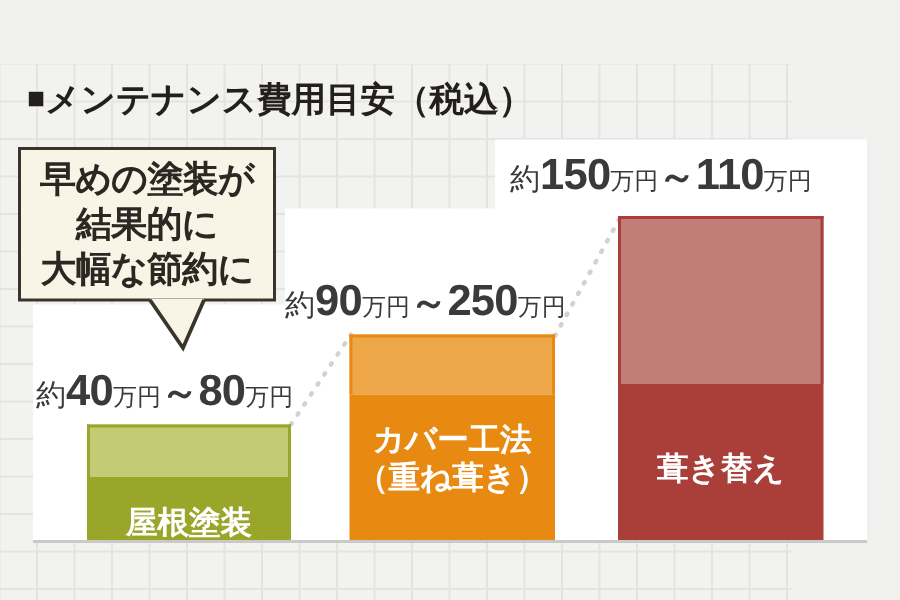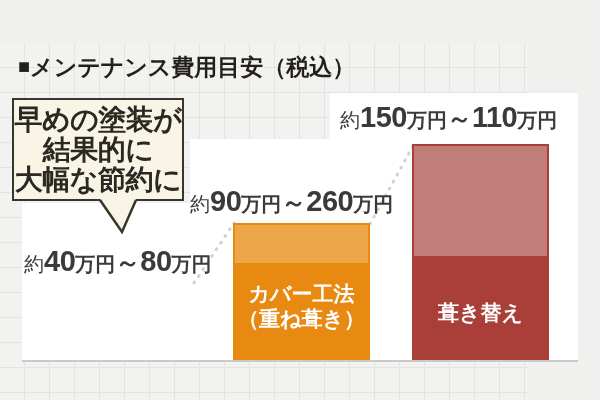--- a/index.html
+++ b/index.html
@@ -177,22 +177,22 @@
   .price .yaku {
     font-size: 20px;
     font-weight: 500;
   }
   .price .num {
     font-size: 29px;
     font-weight: 700;
     letter-spacing: -0.5px;
   }
   .price .unit {
-    font-size: 20px;
-    font-weight: 700;
+    font-size: 16px;
+    font-weight: 400;
   }
   .price .tilde {
     font-size: 25px;
     font-weight: 700;
   }
   #price-paint  { left: 24px;  top: 204px; }
   #price-cover  { left: 190px; top: 144px; }
   #price-reroof { left: 340px; top: 60px; }
 
   
@@ -210,21 +210,21 @@
     height: 103px;
     background: #f9f5e6;
     border: 2px solid #3a352c;
     box-sizing: border-box;
     display: flex;
     flex-direction: column;
     align-items: center;
     justify-content: center;
   }
   #callout .ctext {
-    font-size: 28px;
+    font-size: 24px;
     line-height: 30px;
     font-weight: 700;
     color: #2b2722;
     text-align: center;
     white-space: pre-line;
     letter-spacing: -0.5px;
   }
   #callout-tail {
     position: absolute;
     left: 98px;
@@ -263,20 +263,26 @@
     <line x1="4" y1="64" x2="44" y2="4" stroke="#d2d2d0" stroke-width="3" stroke-linecap="round" stroke-dasharray="1 7"></line>
   </svg>
   <svg class="connector" style="left:366px; top:97px; width:52px; height:88px;" viewBox="0 0 52 88">
     <line x1="4" y1="84" x2="48" y2="4" stroke="#d2d2d0" stroke-width="3" stroke-linecap="round" stroke-dasharray="1 7"></line>
   </svg>
 
   <div class="title">
     <span class="sq">■</span><span>メンテナンス費用目安（税込）</span>
   </div>
 
+  <div class="bar" id="bar-paint">
+    <div class="seg-top"></div>
+    <div class="seg-bot">
+      <span class="bar-label">屋根塗装</span>
+    </div>
+  </div>
 
   <div class="bar" id="bar-cover">
     <div class="seg-top"></div>
     <div class="seg-bot">
       <span class="bar-label">カバー工法
 （重ね葺き）</span>
     </div>
   </div>
 
   <div class="bar" id="bar-reroof">
@@ -284,21 +290,21 @@
     <div class="seg-bot">
       <span class="bar-label">葺き替え</span>
     </div>
   </div>
 
   <div class="price" id="price-paint">
     <span class="yaku">約</span><span class="num">40</span><span class="unit">万円</span><span class="tilde">～</span><span class="num">80</span><span class="unit">万円</span>
   </div>
 
   <div class="price" id="price-cover">
-    <span class="yaku">約</span><span class="num">90</span><span class="unit">万円</span><span class="tilde">～</span><span class="num">260</span><span class="unit">万円</span>
+    <span class="yaku">約</span><span class="num">90</span><span class="unit">万円</span><span class="tilde">～</span><span class="num">250</span><span class="unit">万円</span>
   </div>
 
   <div class="price" id="price-reroof">
     <span class="yaku">約</span><span class="num">150</span><span class="unit">万円</span><span class="tilde">～</span><span class="num">110</span><span class="unit">万円</span>
   </div>
 
   <div id="callout">
     <div class="ctext">早めの塗装が
 結果的に
 大幅な節約に</div>

